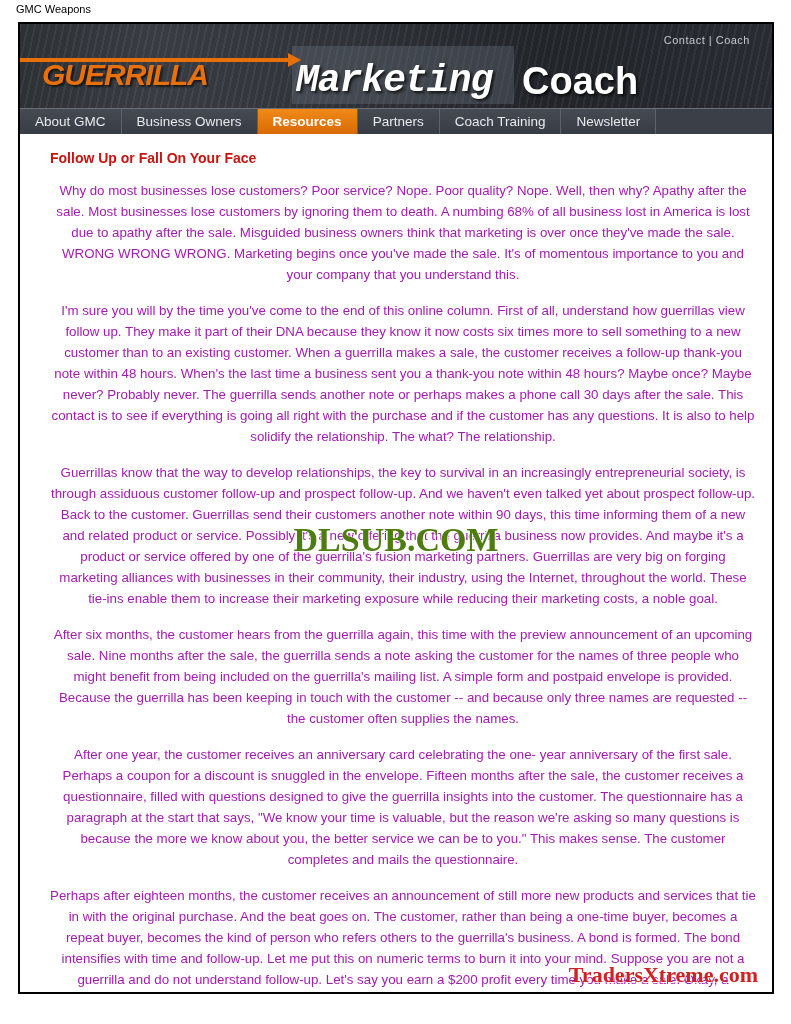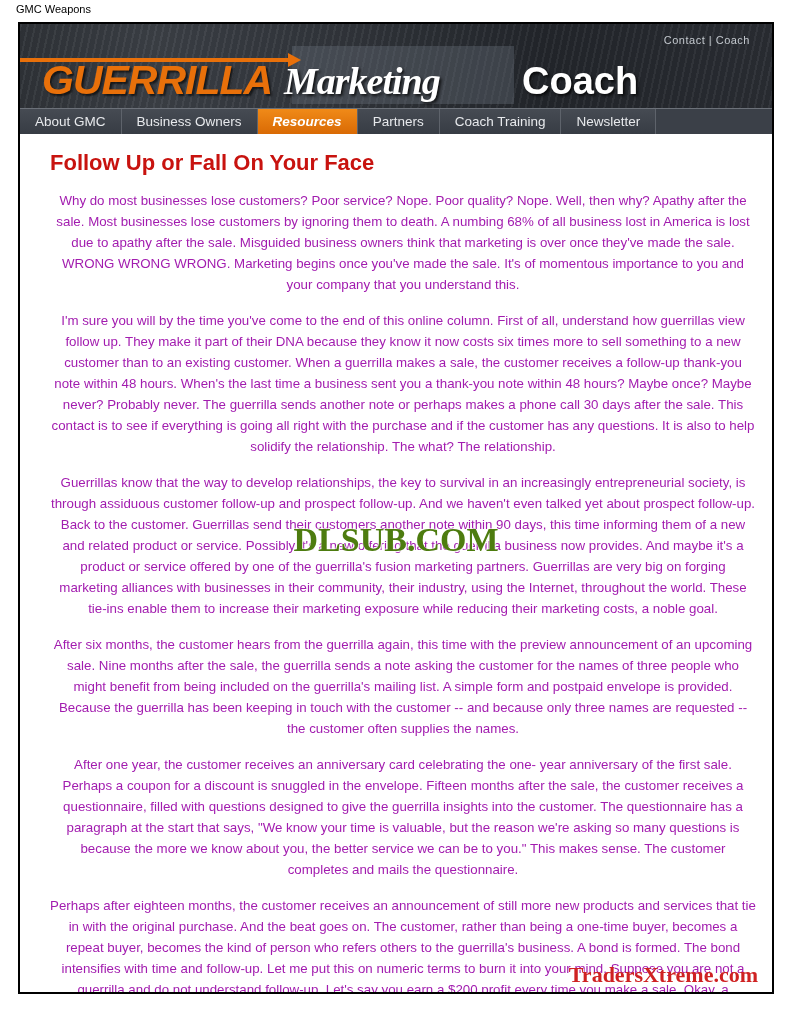--- a/index.html
+++ b/index.html
@@ -88,33 +88,33 @@
     width: 0; height: 0;
     border-top: 7px solid transparent;
     border-bottom: 7px solid transparent;
     border-left: 13px solid #e8700a;
   }
   .logo-guerrilla {
     position: absolute;
     left: 22px;
     top: 36px;
     font-family: "Liberation Sans", sans-serif;
-    font-size: 41px;
+    font-size: 30px;
     font-weight: bold;
     font-style: italic;
     color: #e8700a;
     letter-spacing: -1px;
     text-shadow: 2px 2px 2px rgba(0,0,0,0.6);
     line-height: 1;
   }
   .logo-marketing {
     position: absolute;
-    left: 264px;
+    left: 276px;
     top: 38px;
-    font-family: Liberation Serif, serif;
+    font-family: Liberation Mono, monospace;
     font-size: 38px;
     font-weight: bold;
     font-style: italic;
     color: #ffffff;
     letter-spacing: -1px;
     text-shadow: 2px 2px 3px rgba(0,0,0,0.75);
     line-height: 1;
   }
   .logo-coach {
     position: absolute;
@@ -163,29 +163,28 @@
     padding: 0 15px;
     border-right: 1px solid #5e636b;
     cursor: pointer;
     white-space: nowrap;
     background: linear-gradient(180deg, #464b53 0%, #373c44 100%);
   }
   .nav-item.active {
     background: linear-gradient(180deg, #f08a18 0%, #d96a04 100%);
     color: #ffffff;
     font-weight: bold;
-    font-style: italic;
   }
   
   .content {
     padding: 12px 16px 0 16px;
     position: relative;
   }
   h1.headline {
-    font-size: 22px;
+    font-size: 14px;
     color: #c8130f;
     margin: 4px 0 14px 14px;
     font-weight: bold;
     letter-spacing: 0px;
   }
   p.para {
     font-size: 13.3px;
     line-height: 21px;
     color: #a21caf;
     margin: 0 0 15px 14px;

